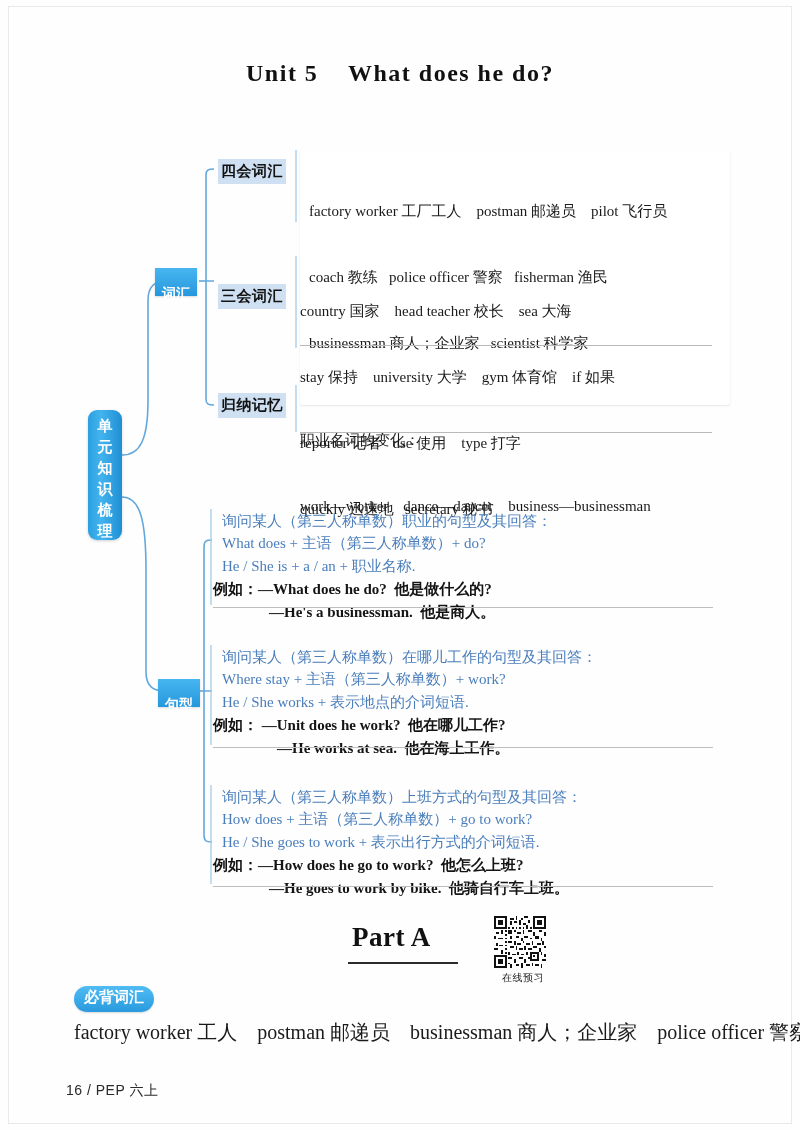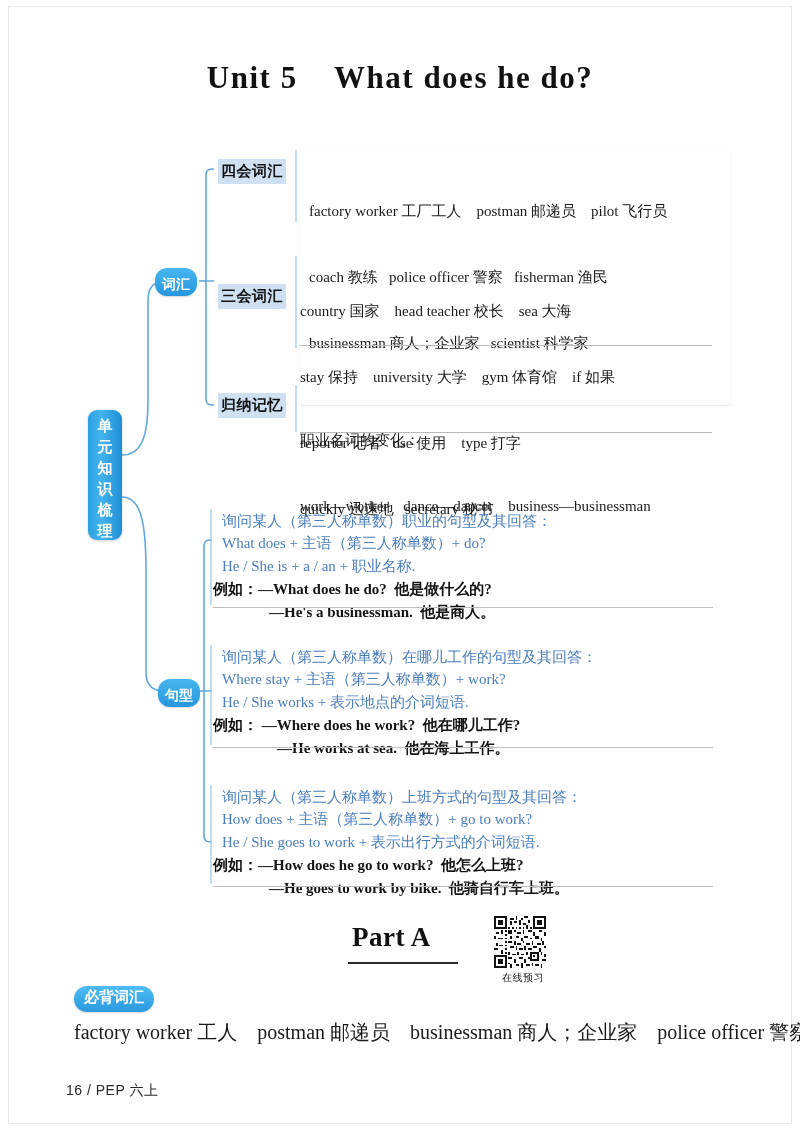--- a/index.html
+++ b/index.html
@@ -32,21 +32,21 @@
     pointer-events: none;
   }
 
   
   #unit-title {
     position: absolute;
     left: 0; top: 60px;
     width: 800px;
     text-align: center;
     font-family: "Liberation Serif", "DejaVu Serif", serif;
-    font-size: 31px;
+    font-size: 24px;
     font-weight: bold;
     letter-spacing: 1.5px;
     color: #111;
     white-space: pre;
   }
 
   
   #spine-node {
     position: absolute;
     left: 88px; top: 410px;
@@ -65,29 +65,29 @@
     letter-spacing: 0px;
   }
   #spine-node span {
     display: block;
   }
 
   
   .branch-badge {
     position: absolute;
     height: 28px;
-    border-radius: 12px;
+    border-radius: 0;
     background: linear-gradient(180deg, #47b6f0 0%, #2697dd 100%);
     color: #fff;
     font-family: "Liberation Sans", "DejaVu Sans", sans-serif;
     font-size: 14px;
     font-weight: bold;
     line-height: 24px;
     text-align: center;
-    padding: 4px 7px;
+    padding: 13px 7px;
     box-sizing: border-box;
     box-shadow: 0 1px 2px rgba(0,0,0,.15);
     white-space: nowrap;
   }
   #badge-vocab { left: 155px; top: 268px; }
   #badge-sentence { left: 158px; top: 679px; }
 
   
   .sub-label {
     position: absolute;
@@ -329,21 +329,21 @@
     <div class="blue">He / She is + a / an + 职业名称.</div>
     <div class="black">例如：—What does he do?  他是做什么的?</div>
     <div class="black" style="padding-left:56px;">—He's a businessman.  他是商人。</div>
   </div>
   <div class="pattern-rule" id="rule-p1"></div>
 
   <div class="pattern-block" id="pattern-2">
     <div class="blue hanzi">询问某人（第三人称单数）在哪儿工作的句型及其回答：</div>
     <div class="blue">Where stay + 主语（第三人称单数）+ work?</div>
     <div class="blue">He / She works + 表示地点的介词短语.</div>
-    <div class="black">例如： —Where does he work?  他在哪儿工作?</div>
+    <div class="black">例如： —Unit does he work?  他在哪儿工作?</div>
     <div class="black" style="padding-left:64px;">—He works at sea.  他在海上工作。</div>
   </div>
   <div class="pattern-rule" id="rule-p2"></div>
 
   <div class="pattern-block" id="pattern-3">
     <div class="blue hanzi">询问某人（第三人称单数）上班方式的句型及其回答：</div>
     <div class="blue">How does + 主语（第三人称单数）+ go to work?</div>
     <div class="blue">He / She goes to work + 表示出行方式的介词短语.</div>
     <div class="black">例如：—How does he go to work?  他怎么上班?</div>
     <div class="black" style="padding-left:56px;">—He goes to work by bike.  他骑自行车上班。</div>

